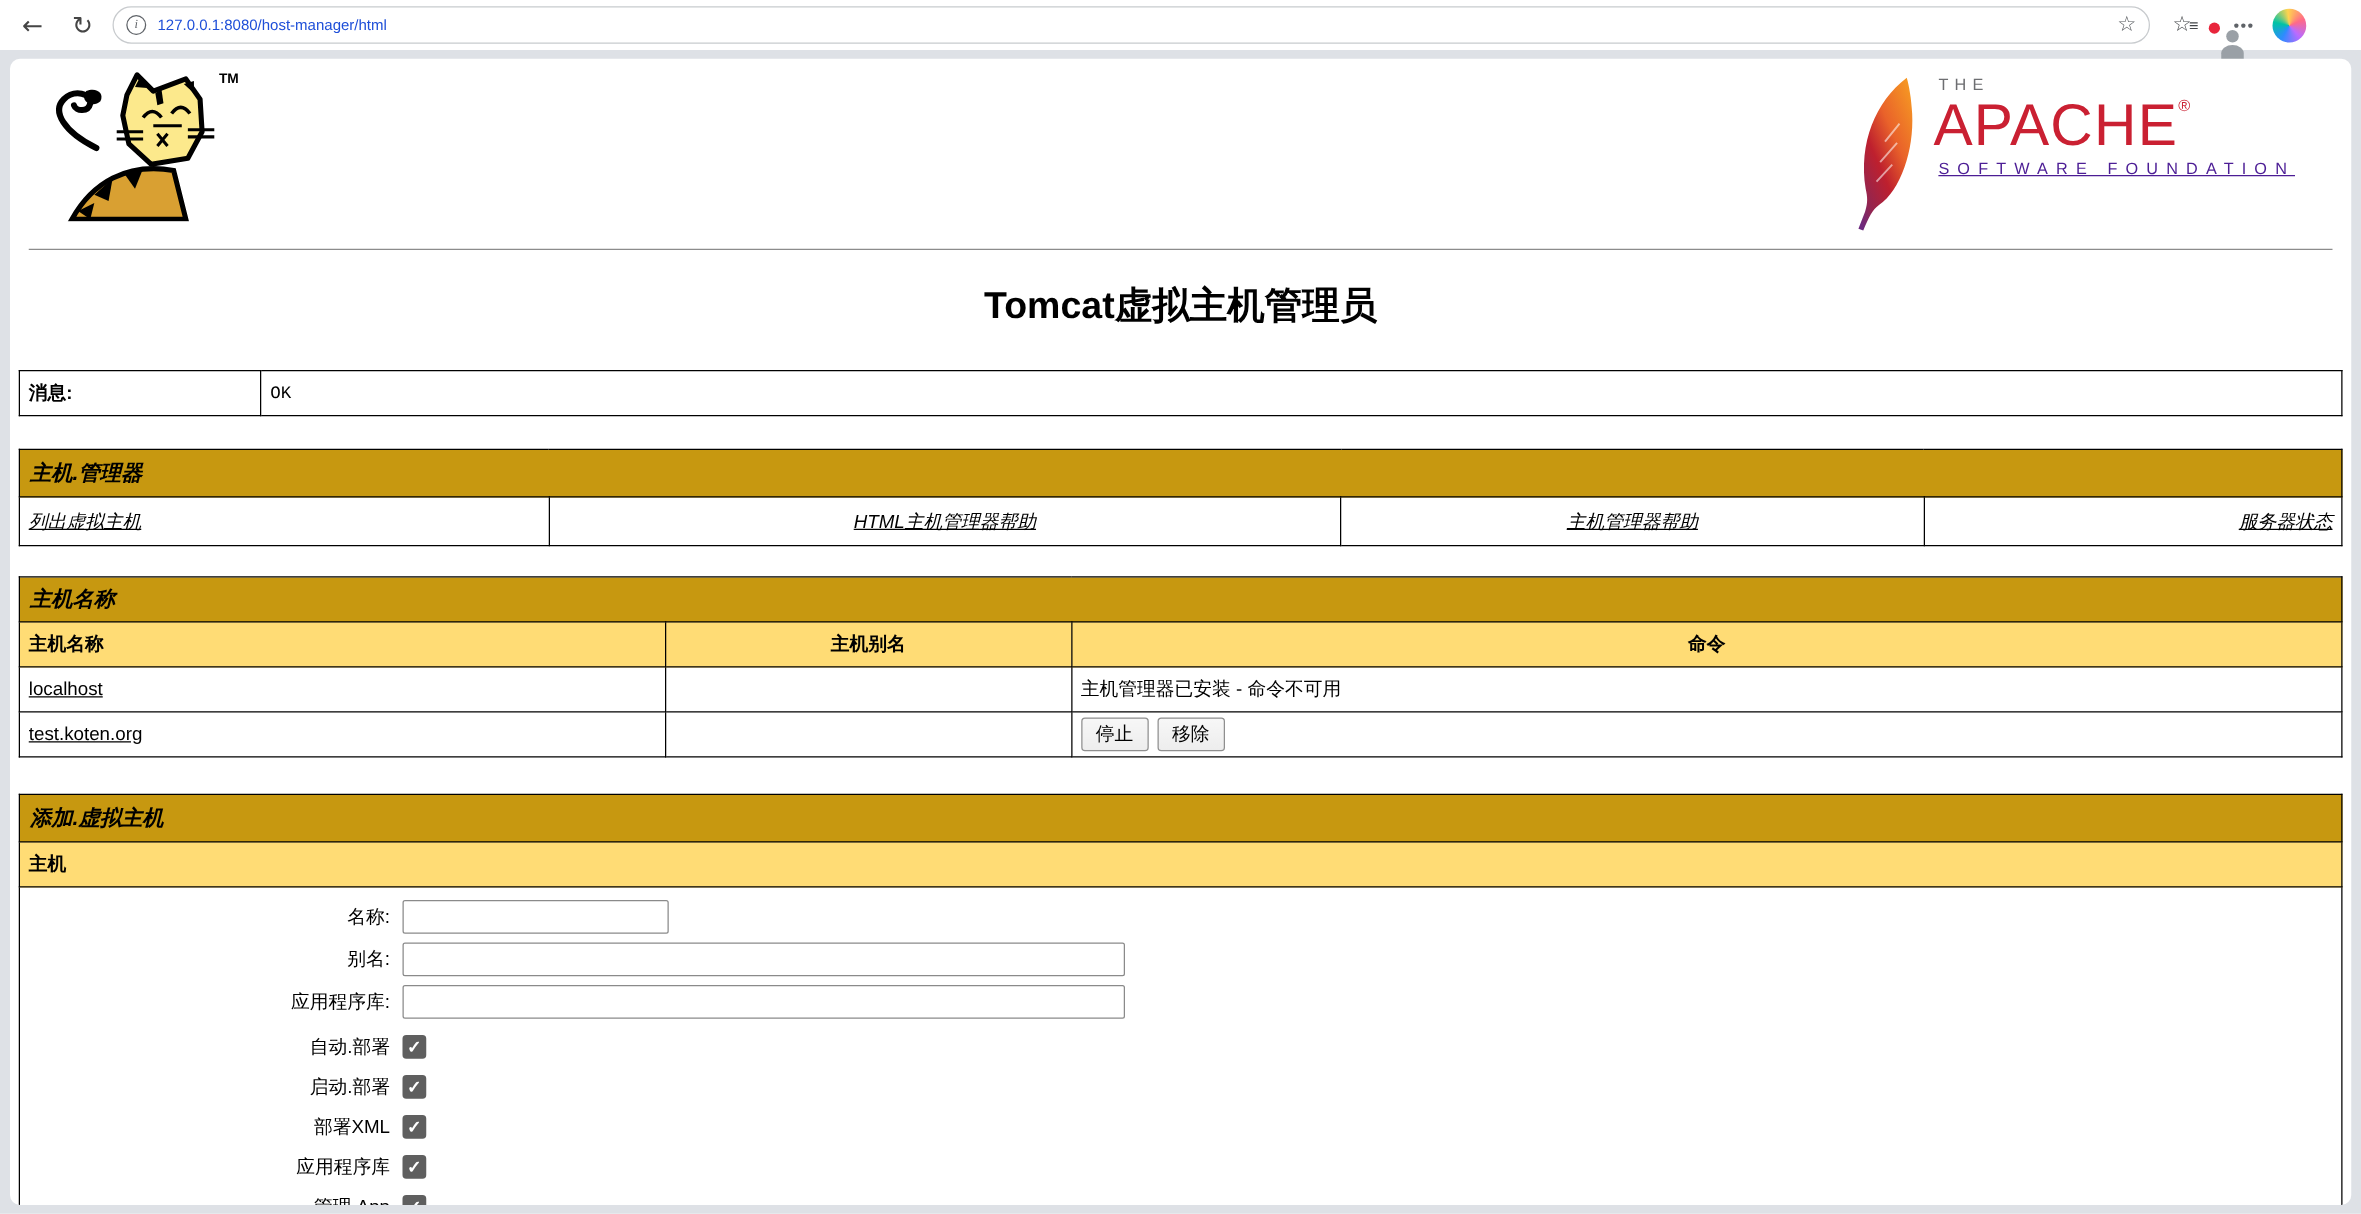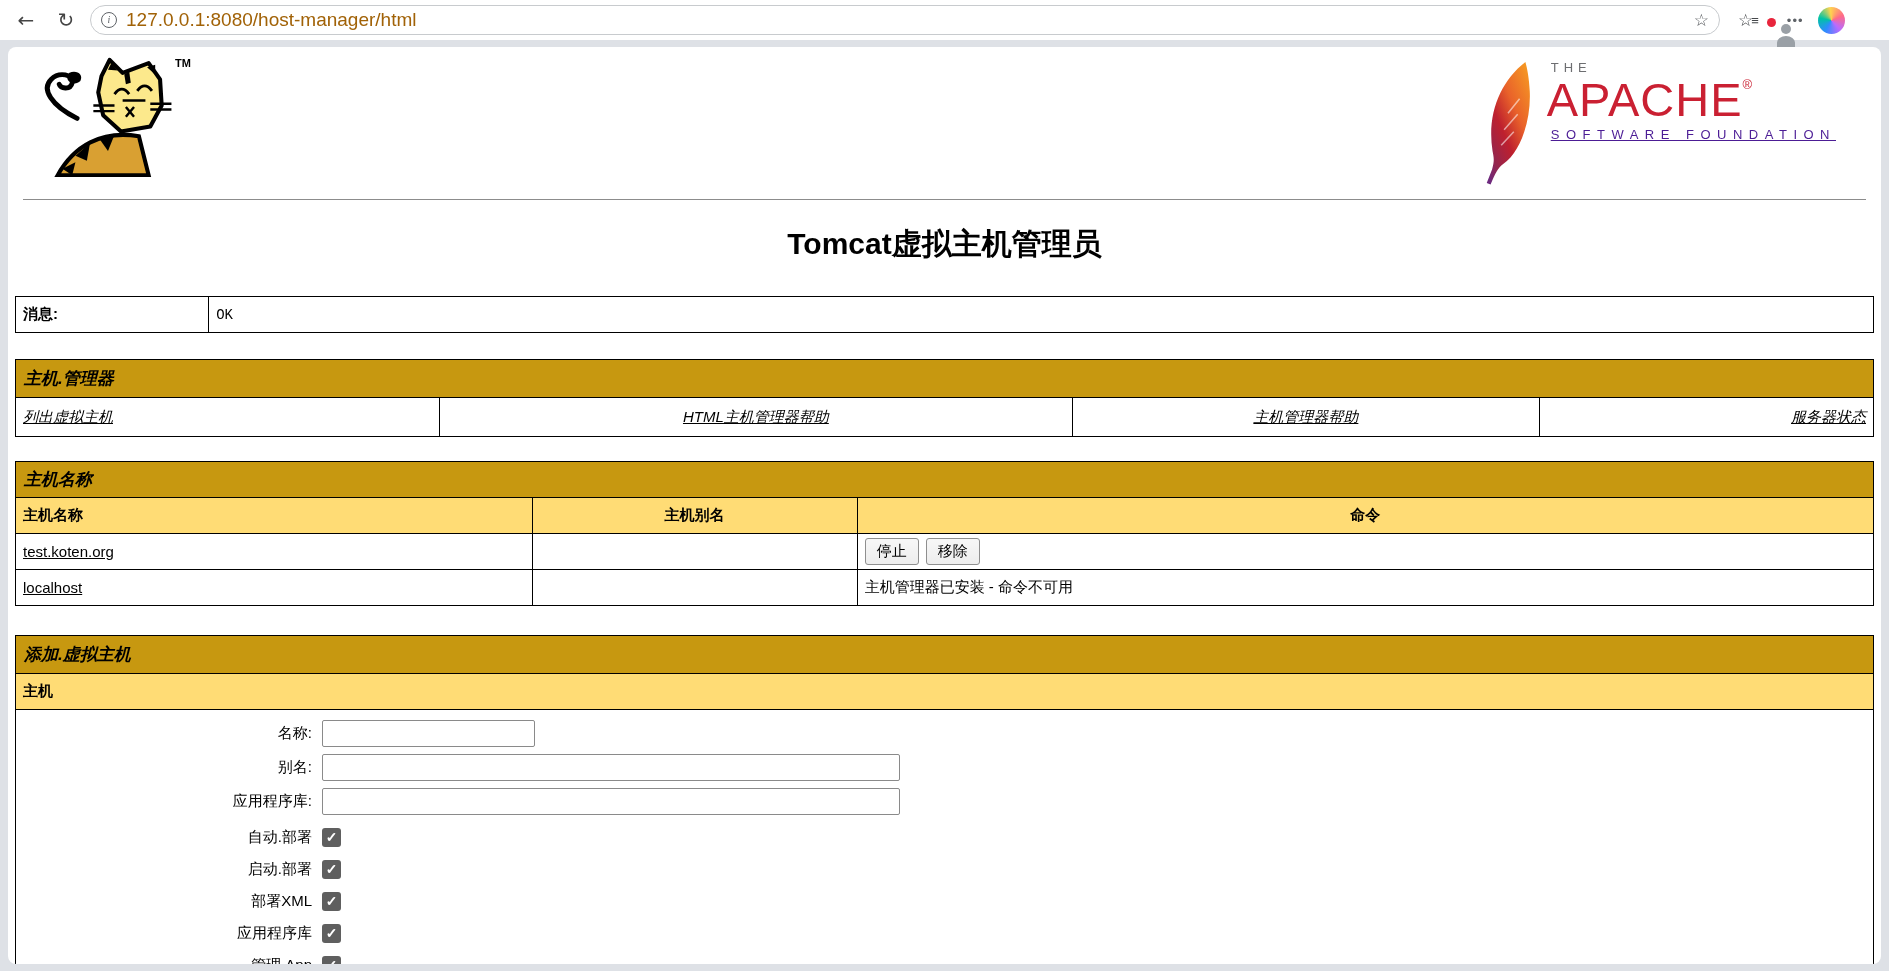--- a/index.html
+++ b/index.html
@@ -27,21 +27,21 @@
     flex: 1; height: 30px; background: #ffffff;
     border: 1px solid #c8cbce; border-radius: 16px;
     display: flex; align-items: center; padding: 0 10px; gap: 9px;
     max-width: 1630px;
   }
   .info-icon {
     width: 16px; height: 16px; border: 1.4px solid #5f6368; border-radius: 50%;
     color: #5f6368; font-size: 10px; line-height: 13px; text-align: center;
     font-style: italic; font-family: "Liberation Serif", serif; flex: 0 0 auto;
   }
-  .url-text { font-size: 19px; color: #a16207; flex: 1; }
+  .url-text { font-size: 12px; color: #1d4ed8; flex: 1; }
   .star-btn { font-size: 17px; color: #55585c; background: none; border: none; cursor: pointer;
     font-family: "DejaVu Sans", sans-serif; }
   .chrome-right { display: flex; align-items: center; gap: 14px; padding-left: 10px; }
   .favlist { display: flex; align-items: center; color: #44474a; cursor: pointer; }
   .favlist .fl-star { font-size: 17px; font-family: "DejaVu Sans", sans-serif; }
   .favlist .fl-lines { font-size: 13px; margin-left: -2px; }
   .avatar { width: 26px; height: 26px; border-radius: 50%; background: #dadce0;
     position: relative; overflow: hidden; cursor: pointer; }
   .avatar::before { content: ""; position: absolute; top: 4px; left: 8px; width: 10px; height: 10px;
     border-radius: 50%; background: #9aa0a6; }
@@ -243,37 +243,37 @@
         <tr>
       <td class="section-title" colspan="3">主机名称</td>
     </tr>
     <tr>
       <td class="col-header c-left" style="width:27.8%">主机名称</td>
       <td class="col-header c-center" style="width:17.5%">主机别名</td>
       <td class="col-header c-center">命令</td>
     </tr>
     <tr>
       <td>
+        <a href="#" class="host-link">localhost</a>
+      </td>
+      <td></td>
+      <td>主机管理器已安装 - 命令不可用</td>
+    </tr>
+    <tr>
+      <td>
         <a href="#" class="host-link">test.koten.org</a>
       </td>
       <td></td>
       <td>
         <span class="cmd-buttons">
           <button class="btn">停止</button>
           <button class="btn">移除</button>
         </span>
       </td>
     </tr>
-    <tr>
-      <td>
-        <a href="#" class="host-link">localhost</a>
-      </td>
-      <td></td>
-      <td>主机管理器已安装 - 命令不可用</td>
-    </tr>
   </tbody>
     </table>
 
   <table class="add-table">
     <tbody>
         <tr>
       <td class="section-title">添加.虚拟主机</td>
     </tr>
     <tr>
       <td class="col-header c-left">主机</td>

